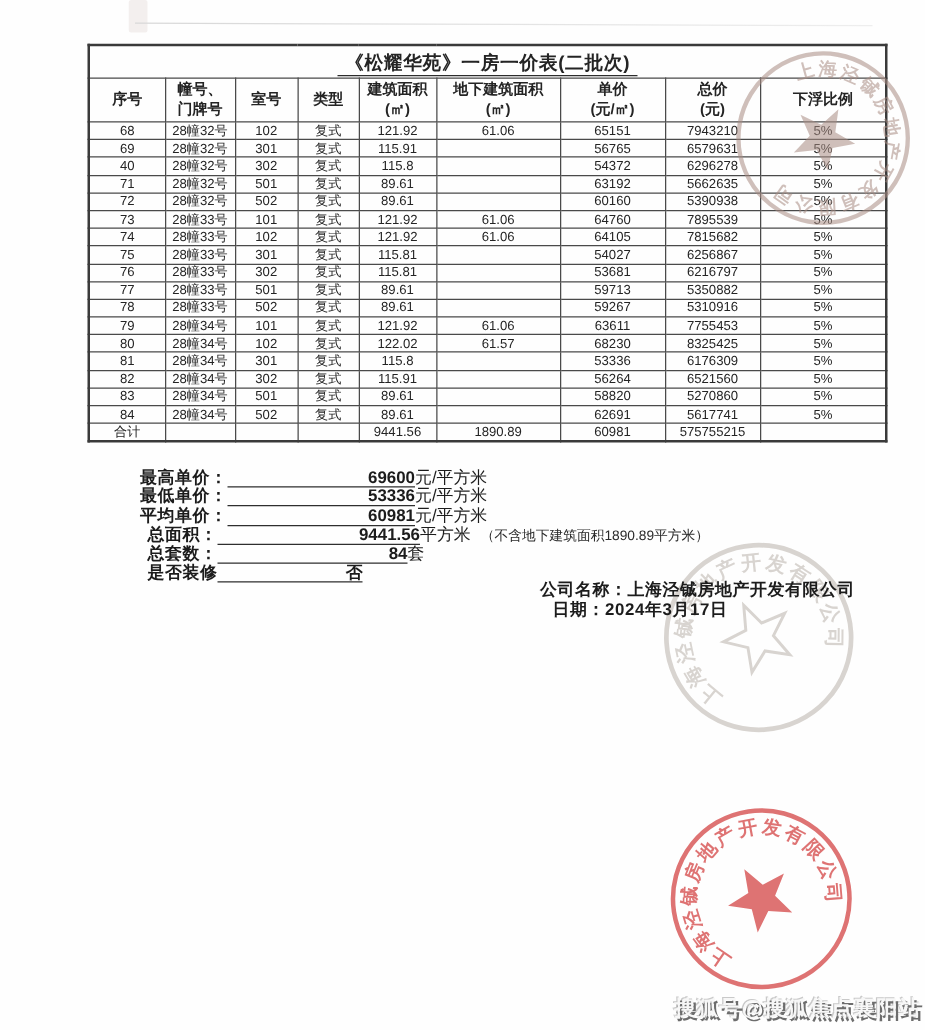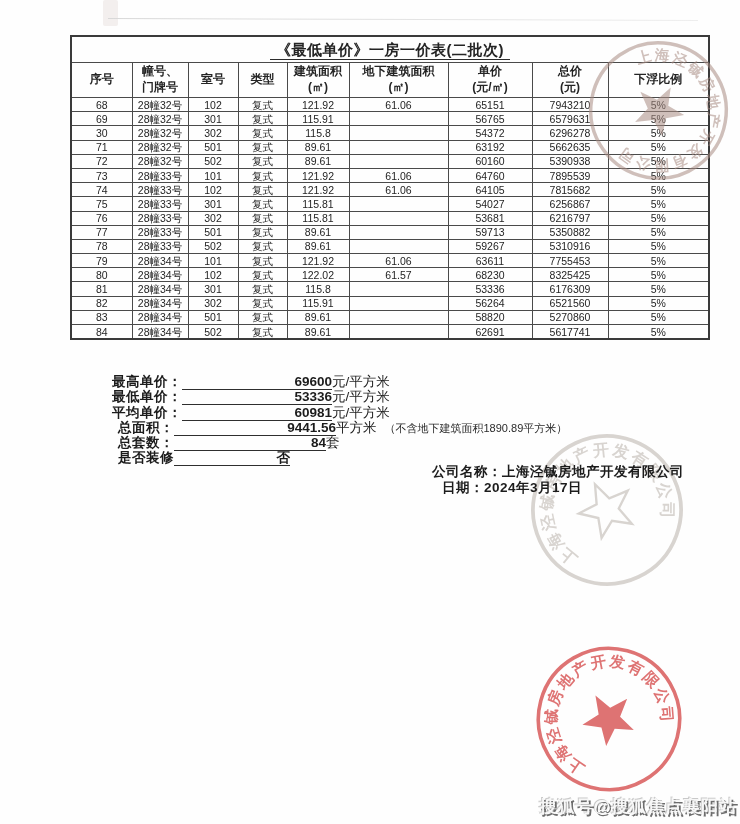--- a/index.html
+++ b/index.html
@@ -78,21 +78,21 @@
       <col style="width:49px">
         <col style="width:62px">
         <col style="width:99px">
       <col style="width:84px">
         <col style="width:76px">
         <col style="width:101px">
     </colgroup>
     <thead>
       <tr class="title-row">
         <th colspan="9">
-          <span class="doc-title">《最低单价》一房一价表(二批次)</span>
+          <span class="doc-title">《松耀华苑》一房一价表(二批次)</span>
         </th>
       </tr>
       <tr class="header-row">
         <th>序号</th>
         <th>幢号、
 门牌号</th>
         <th>室号</th>
         <th>类型</th>
         <th>建筑面积
 (㎡)</th>
@@ -122,21 +122,21 @@
       <td>28幢32号</td>
       <td>301</td>
       <td>复式</td>
       <td>115.91</td>
       <td></td>
       <td>56765</td>
       <td>6579631</td>
       <td>5%</td>
     </tr>
         <tr>
-      <td>30</td>
+      <td>40</td>
       <td>28幢32号</td>
       <td>302</td>
       <td>复式</td>
       <td>115.8</td>
       <td></td>
       <td>54372</td>
       <td>6296278</td>
       <td>5%</td>
     </tr>
         <tr>
@@ -285,20 +285,31 @@
         <tr>
       <td>84</td>
       <td>28幢34号</td>
       <td>502</td>
       <td>复式</td>
       <td>89.61</td>
       <td></td>
       <td>62691</td>
       <td>5617741</td>
       <td>5%</td>
+    </tr>
+        <tr>
+      <td>合计</td>
+      <td></td>
+      <td></td>
+      <td></td>
+      <td>9441.56</td>
+      <td>1890.89</td>
+      <td>60981</td>
+      <td>575755215</td>
+      <td></td>
     </tr>
       </tbody>
   </table>
 
   <div class="summary">
     <div class="sline">
       <span class="slabel">最高单价：</span><span class="svalue">69600</span><span class="sunit">元/平方米</span>
     </div>
     <div class="sline">
       <span class="slabel">最低单价：</span><span class="svalue">53336</span><span class="sunit">元/平方米</span>

